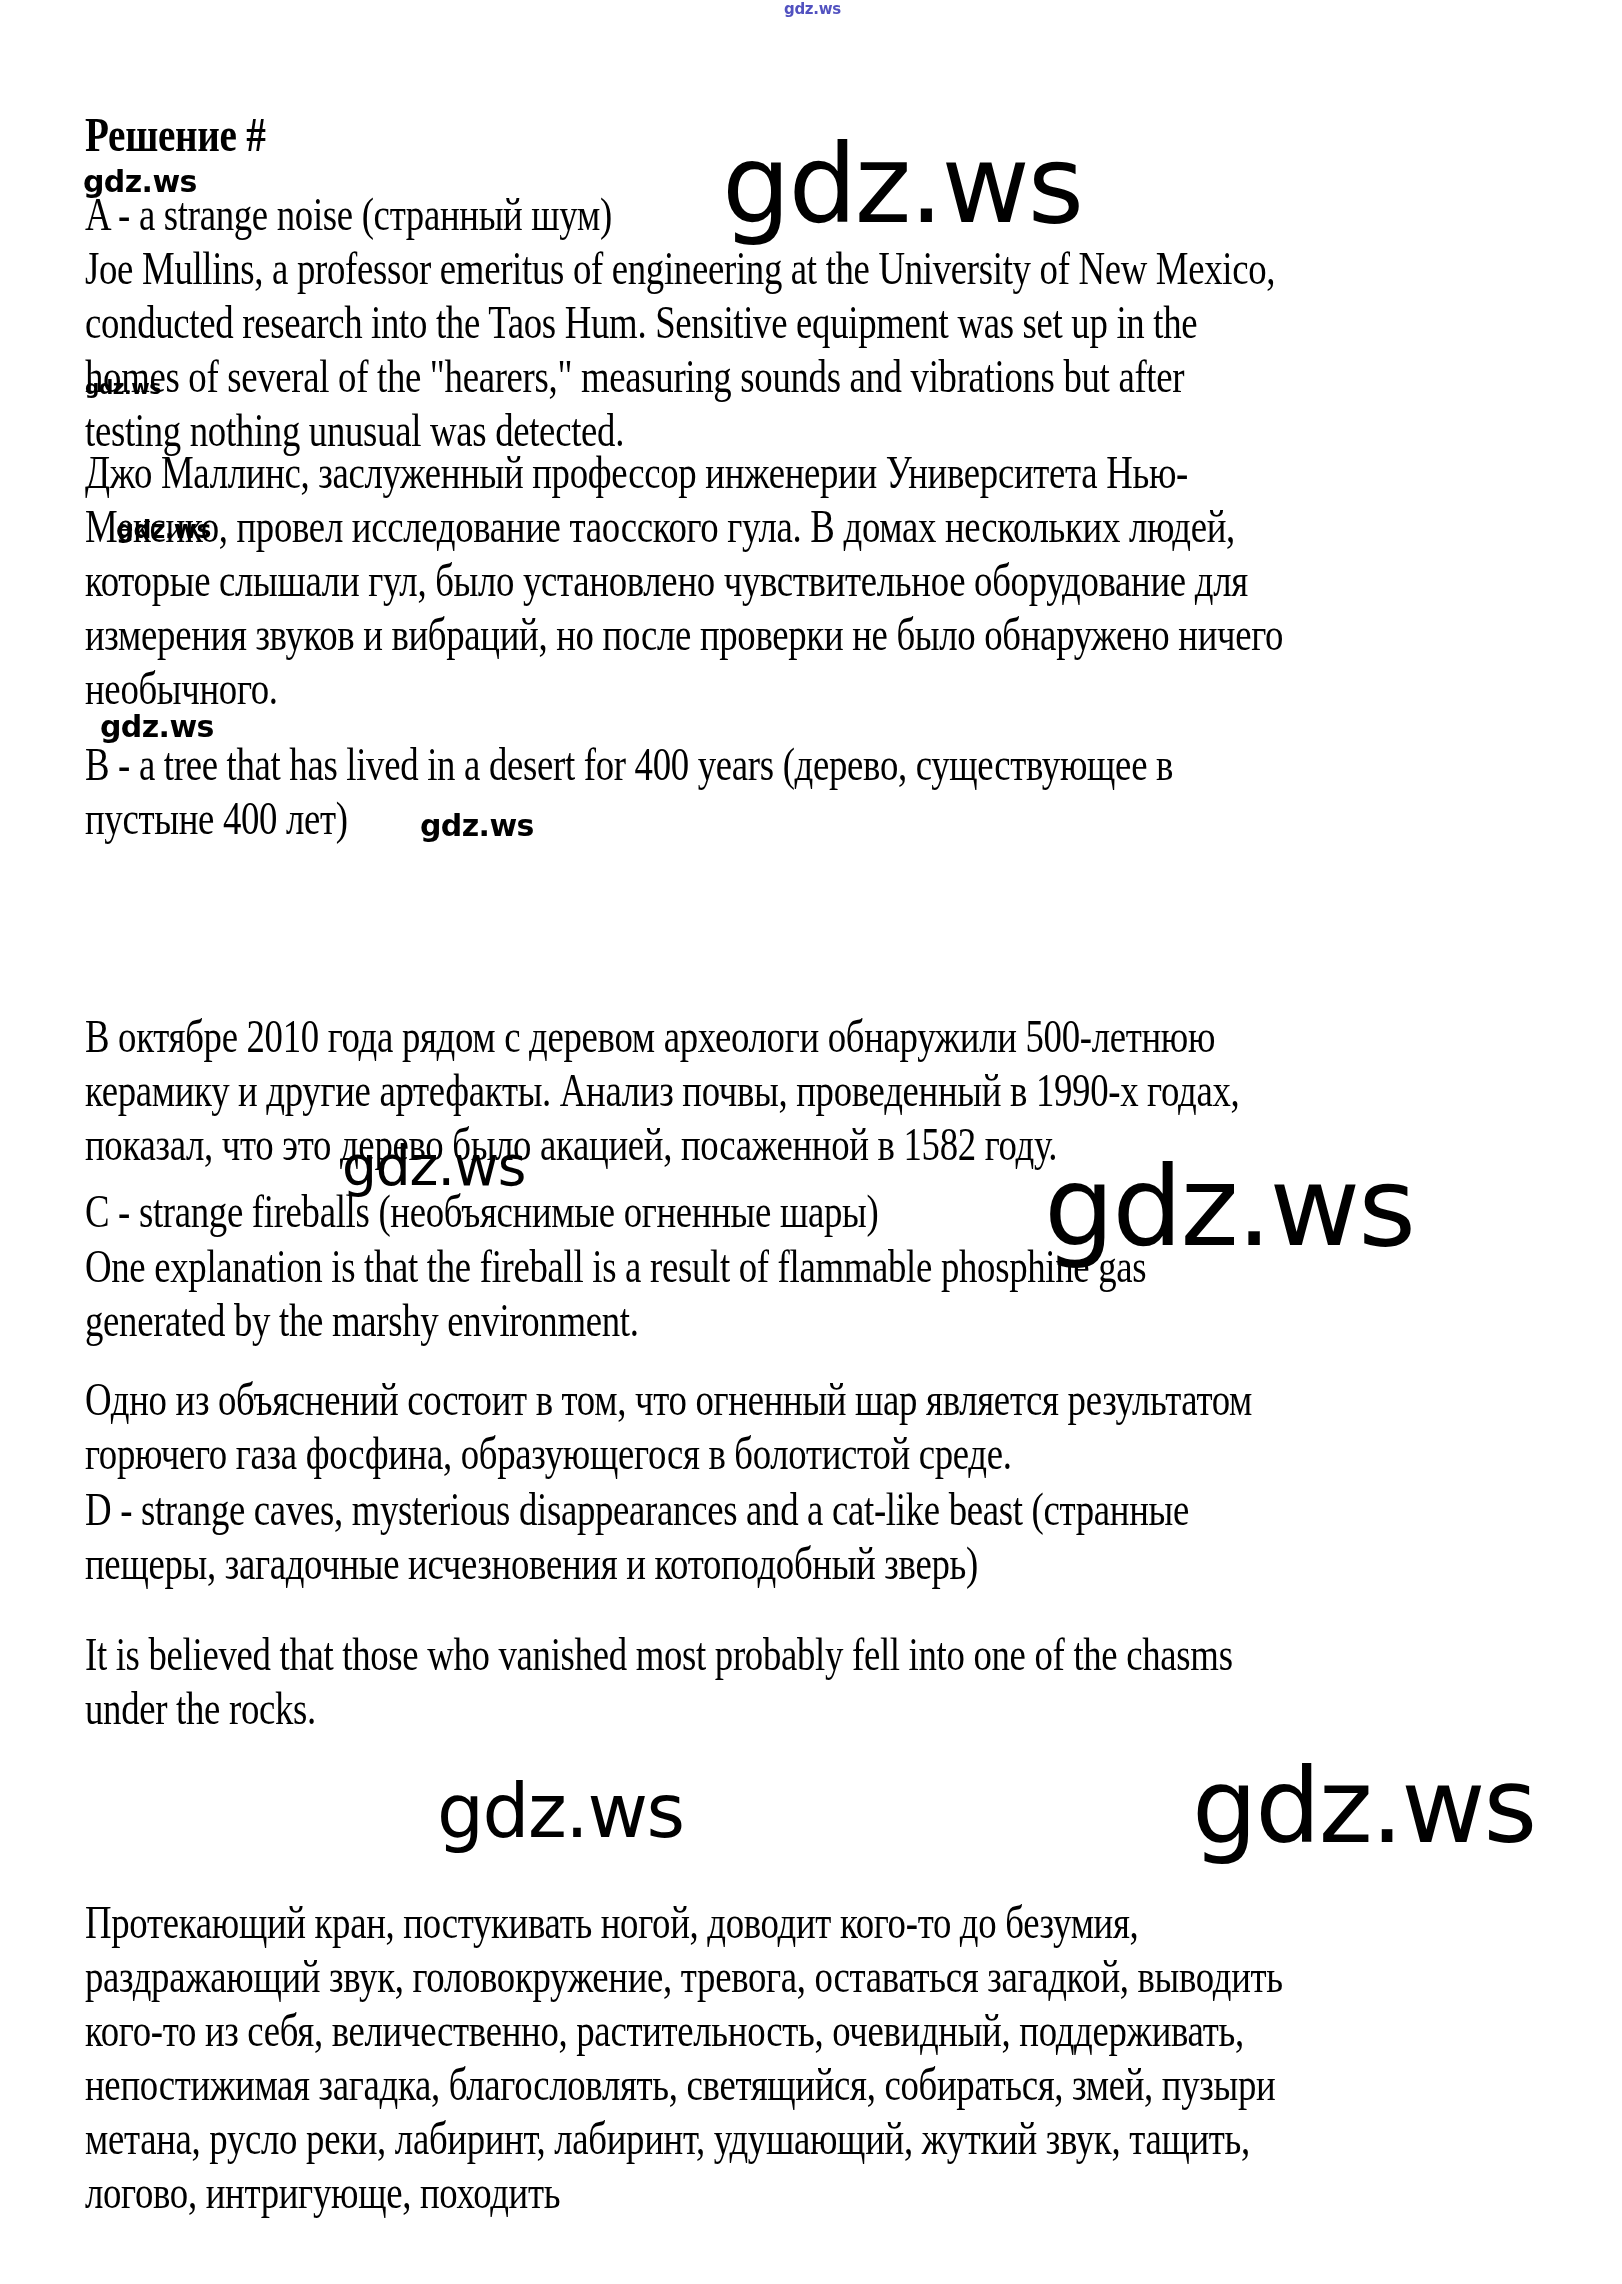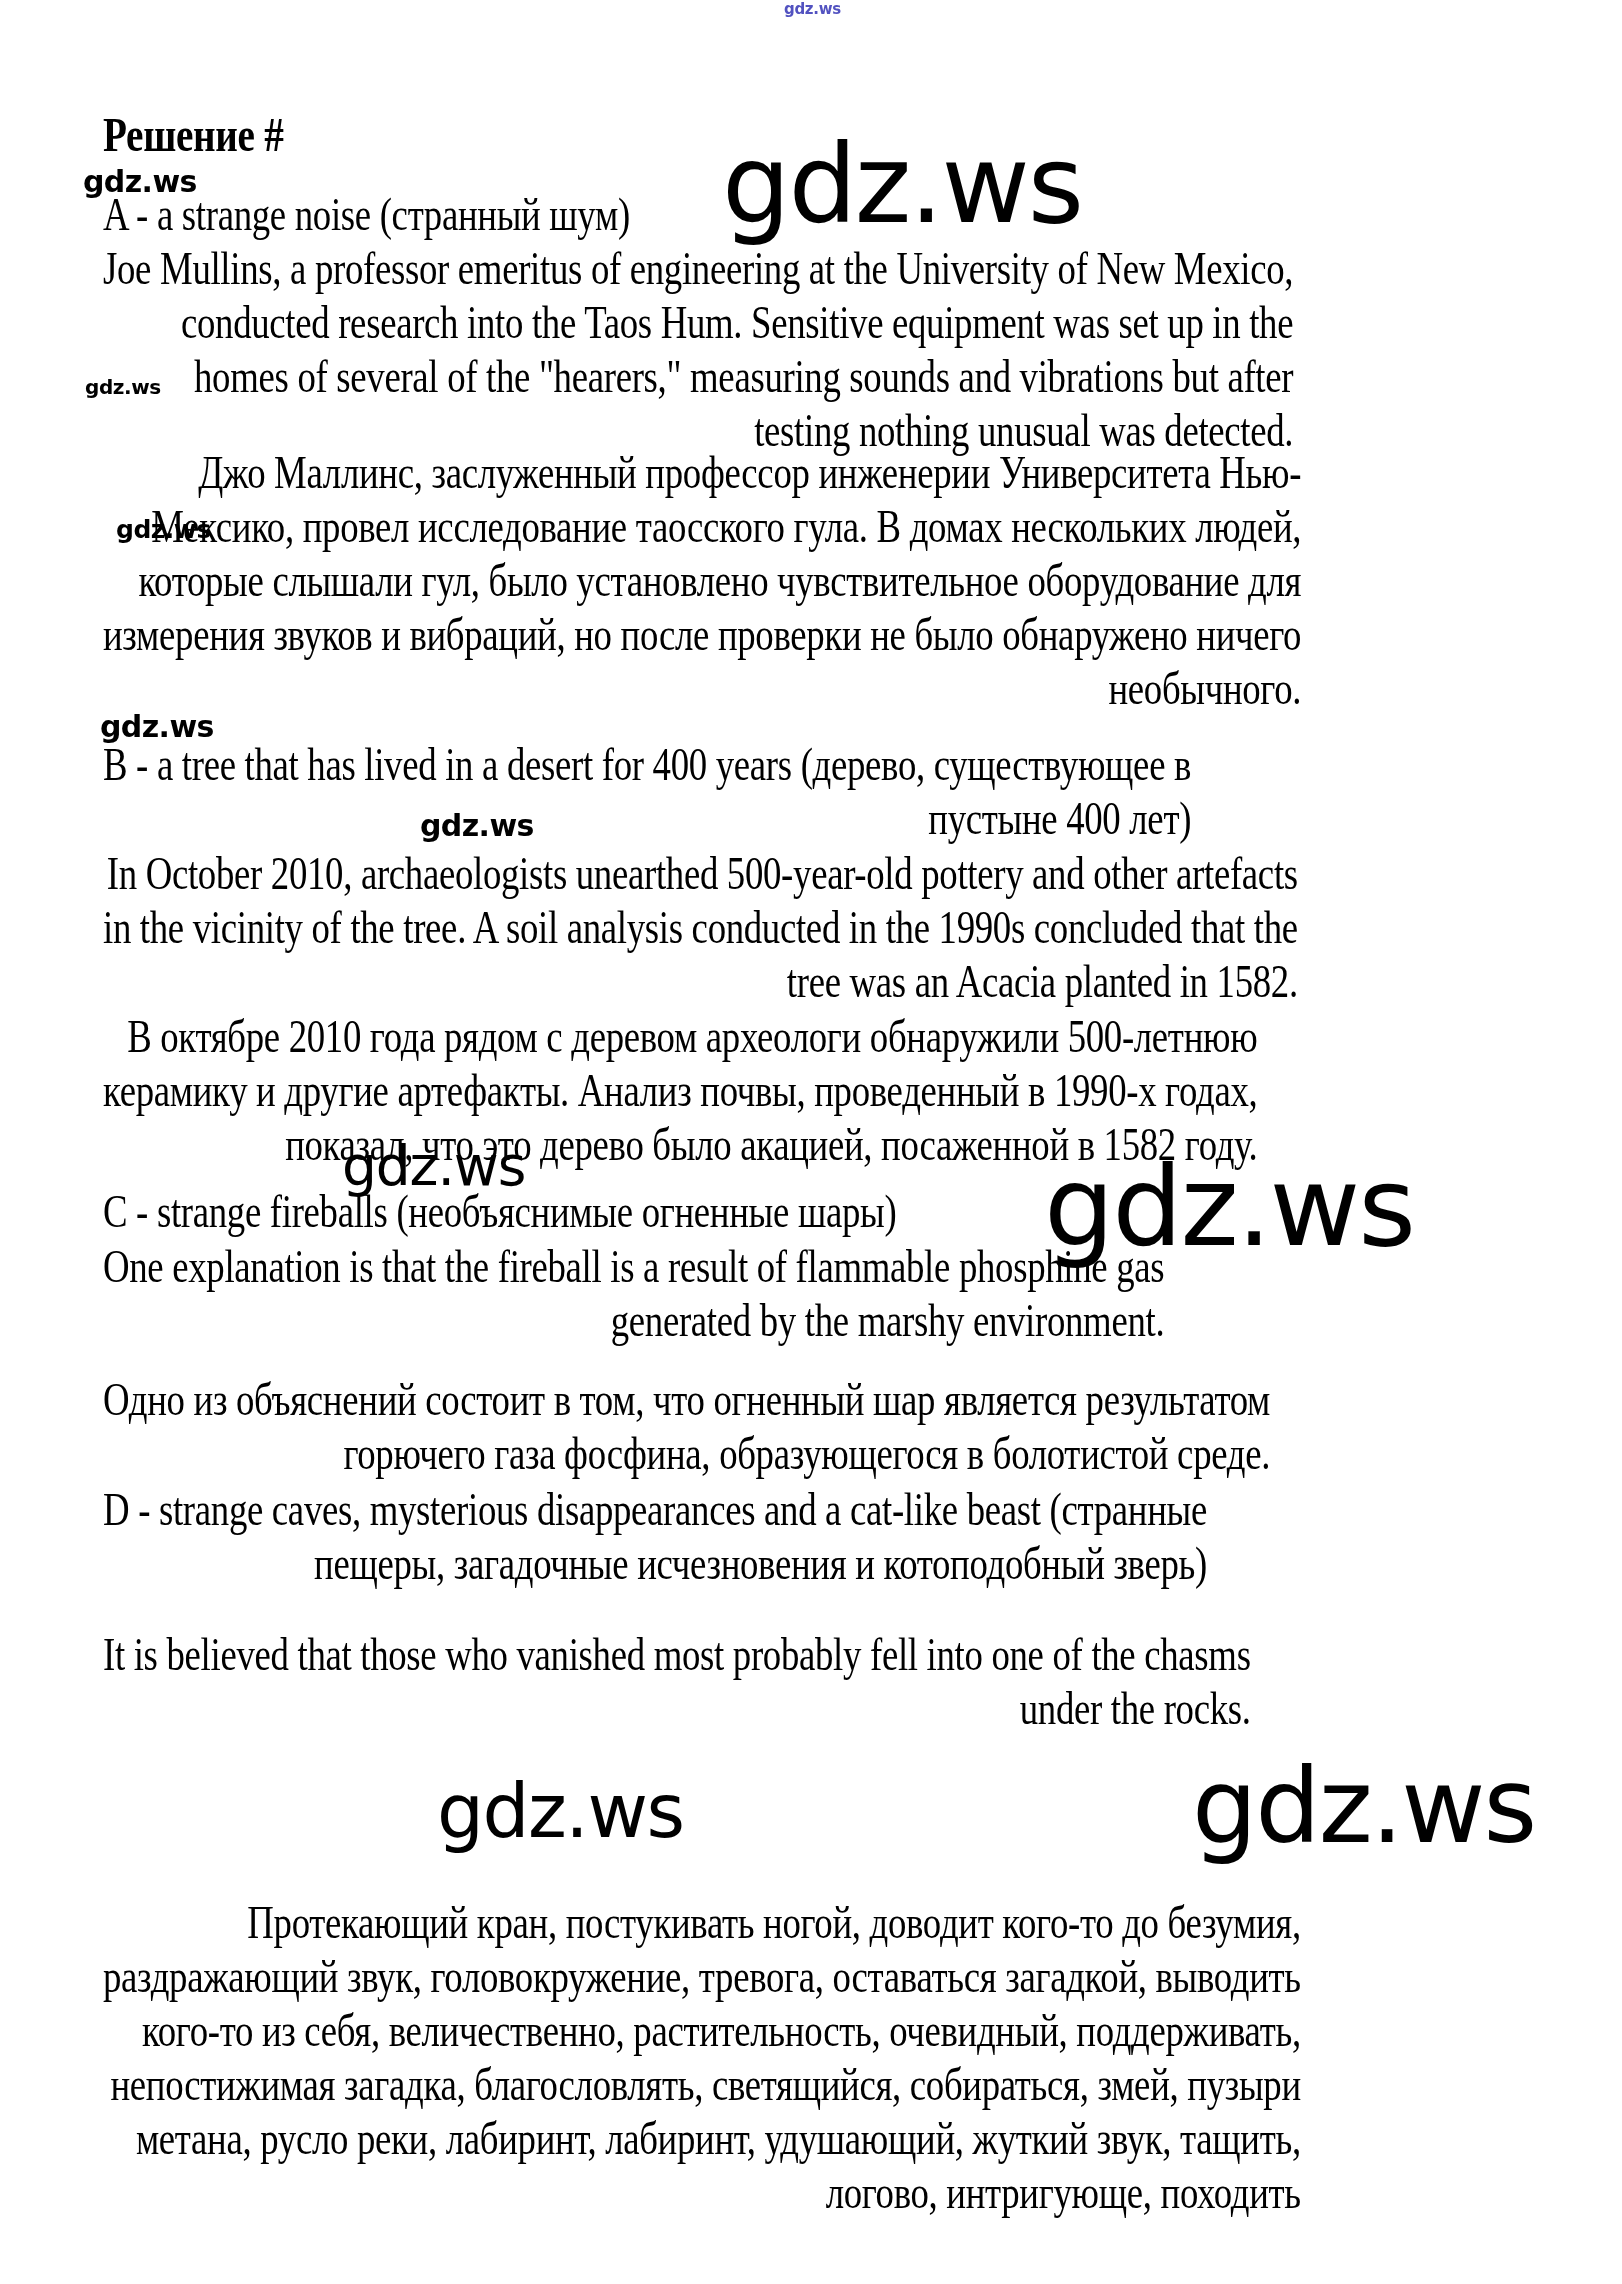--- a/index.html
+++ b/index.html
@@ -6,21 +6,21 @@
   body {
     width:1623px; height:2284px;
     background:#ffffff;
     position:relative;
     overflow:hidden;
     font-family:"Liberation Serif", serif;
   }
   .page { position:absolute; inset:0; }
 
   
-  .block { position:absolute; left:103px;text-align:right; }
+  .block { position:absolute; left:85px; }
   .doc-line {
     white-space:nowrap;
     font-size:46px;
     line-height:54px;
     color:#000;
     transform:scaleX(0.80);
     transform-origin:0 0;
     letter-spacing:-0.4px;
   }
   .heading .doc-line, .doc-line.heading {
@@ -101,25 +101,20 @@
       <div class="doc-line">Мексико, провел исследование таосского гула. В домах нескольких людей,</div>
       <div class="doc-line">которые слышали гул, было установлено чувствительное оборудование для</div>
       <div class="doc-line">измерения звуков и вибраций, но после проверки не было обнаружено ничего</div>
       <div class="doc-line">необычного.</div>
     </div>
 
   <div class="block sec-b-title">
       <div class="doc-line">B - a tree that has lived in a desert for 400 years (дерево, существующее в</div>
       <div class="doc-line">пустыне 400 лет)</div>
     </div>
-  <div class="block sec-b-en">
-      <div class="doc-line">In October 2010, archaeologists unearthed 500-year-old pottery and other artefacts</div>
-      <div class="doc-line">in the vicinity of the tree. A soil analysis conducted in the 1990s concluded that the</div>
-      <div class="doc-line">tree was an Acacia planted in 1582.</div>
-    </div>
   <div class="block sec-b-ru">
       <div class="doc-line">В октябре 2010 года рядом с деревом археологи обнаружили 500-летнюю</div>
       <div class="doc-line">керамику и другие артефакты. Анализ почвы, проведенный в 1990-х годах,</div>
       <div class="doc-line">показал, что это дерево было акацией, посаженной в 1582 году.</div>
     </div>
 
   <div class="block sec-c-en">
       <div class="doc-line">One explanation is that the fireball is a result of flammable phosphine gas</div>
       <div class="doc-line">generated by the marshy environment.</div>
     </div>

